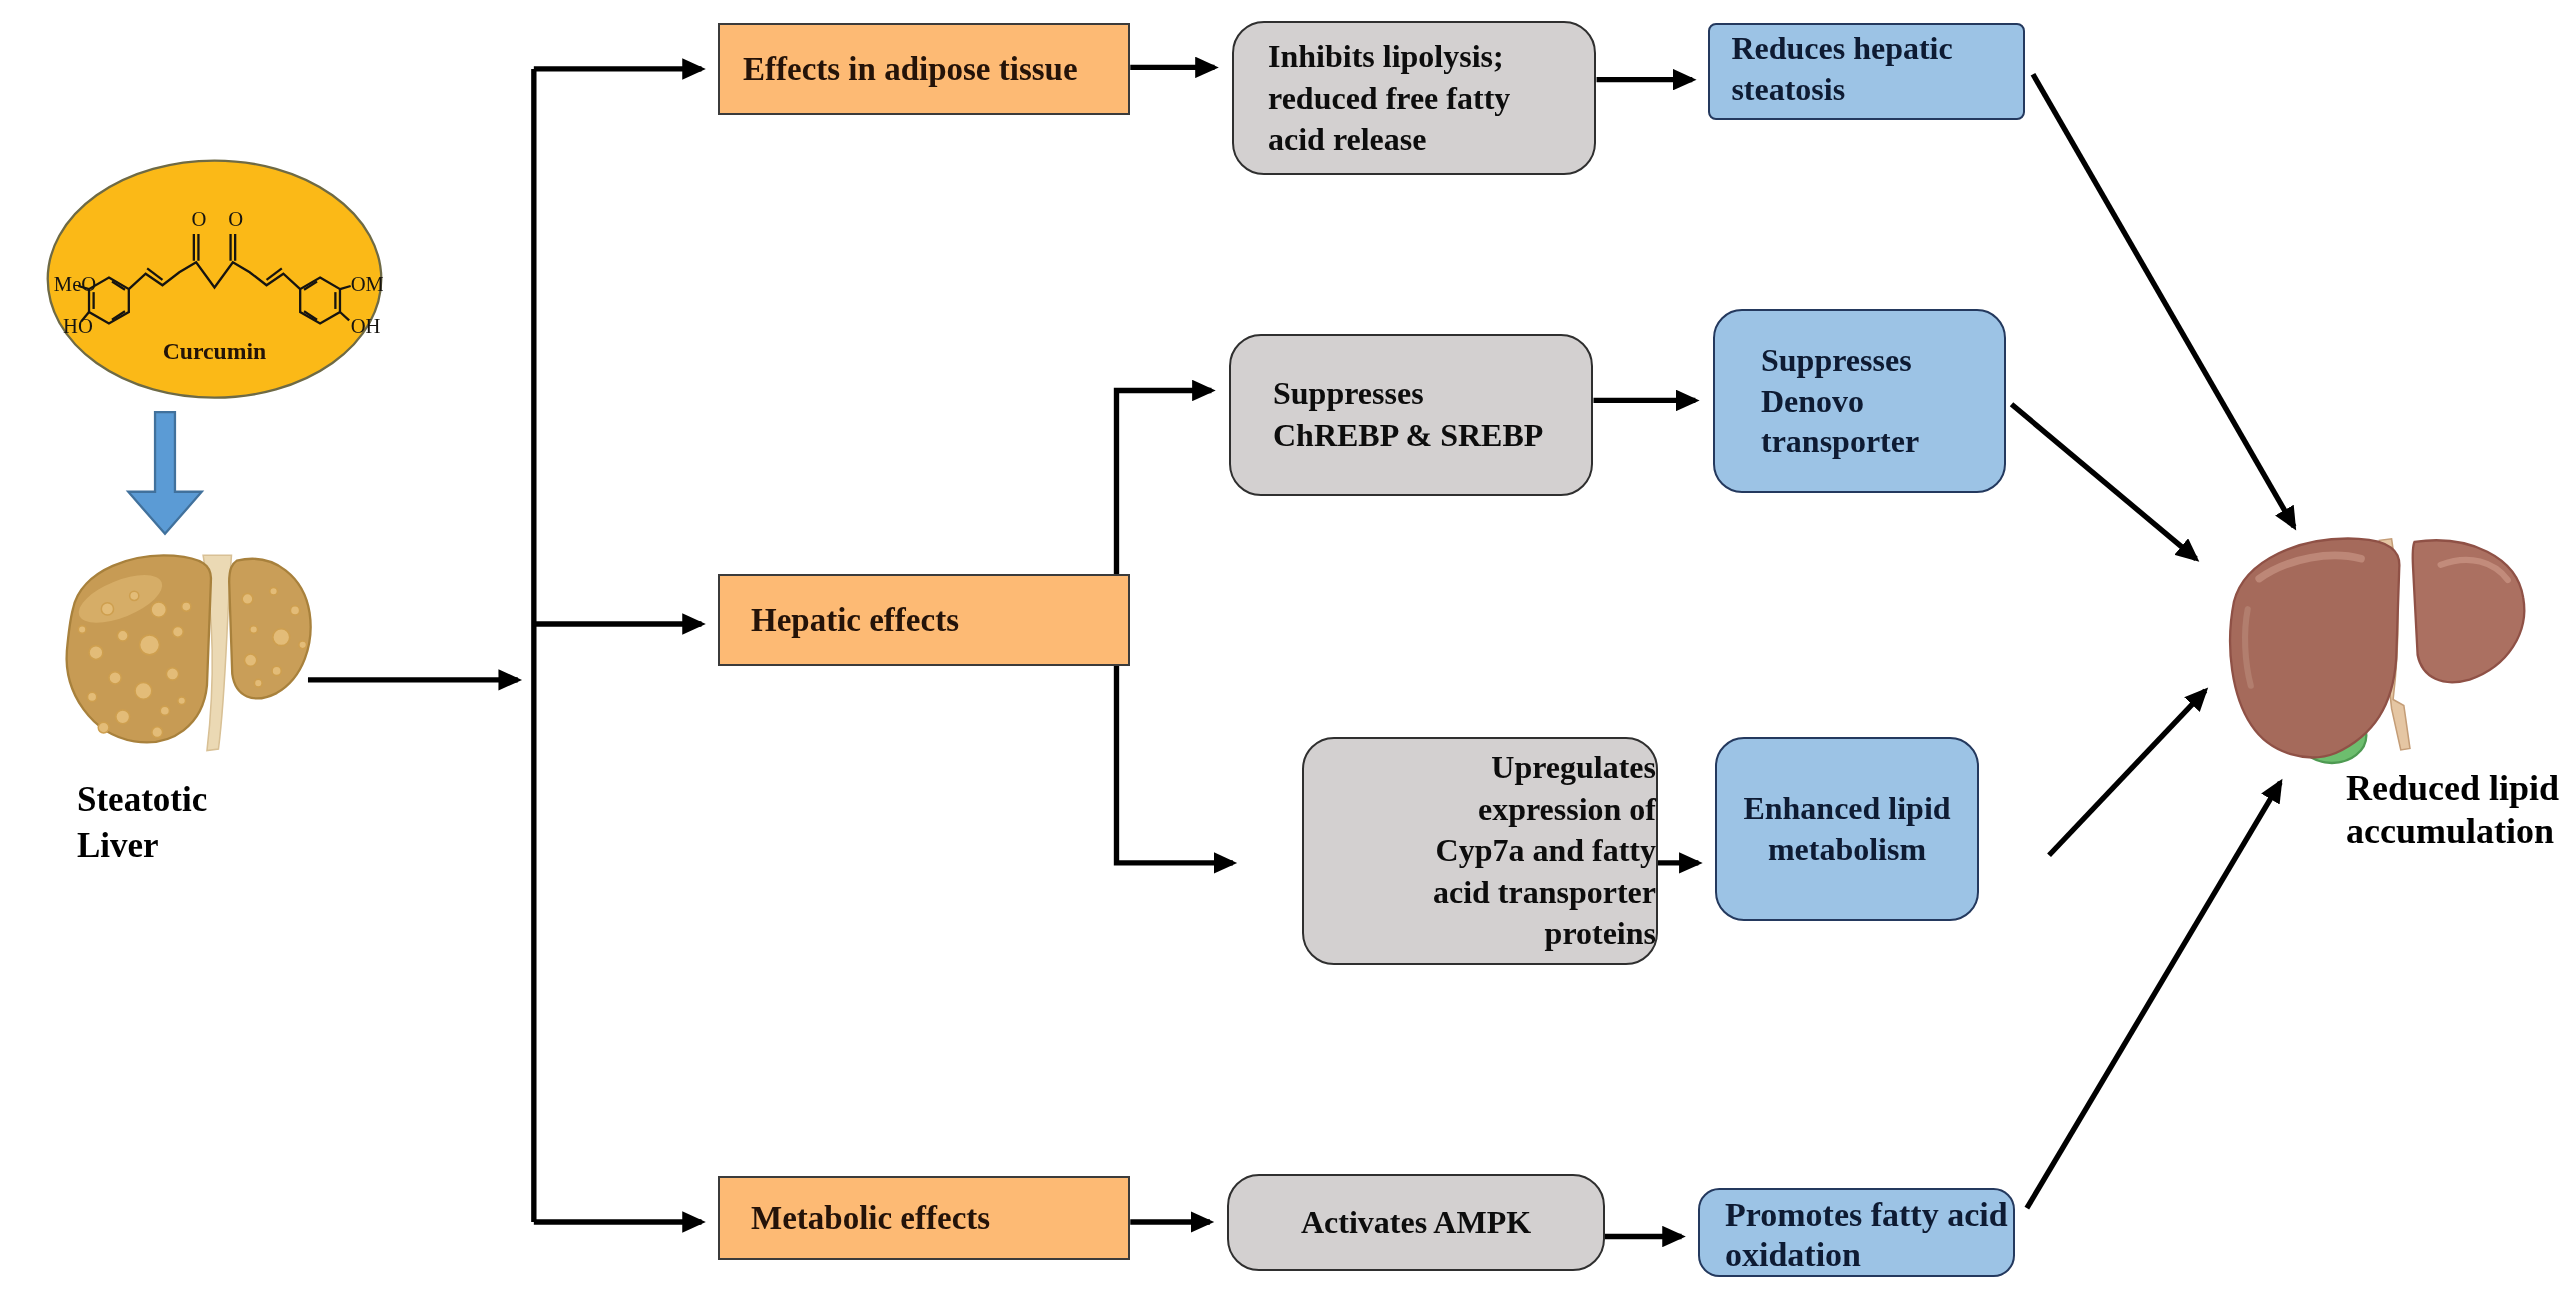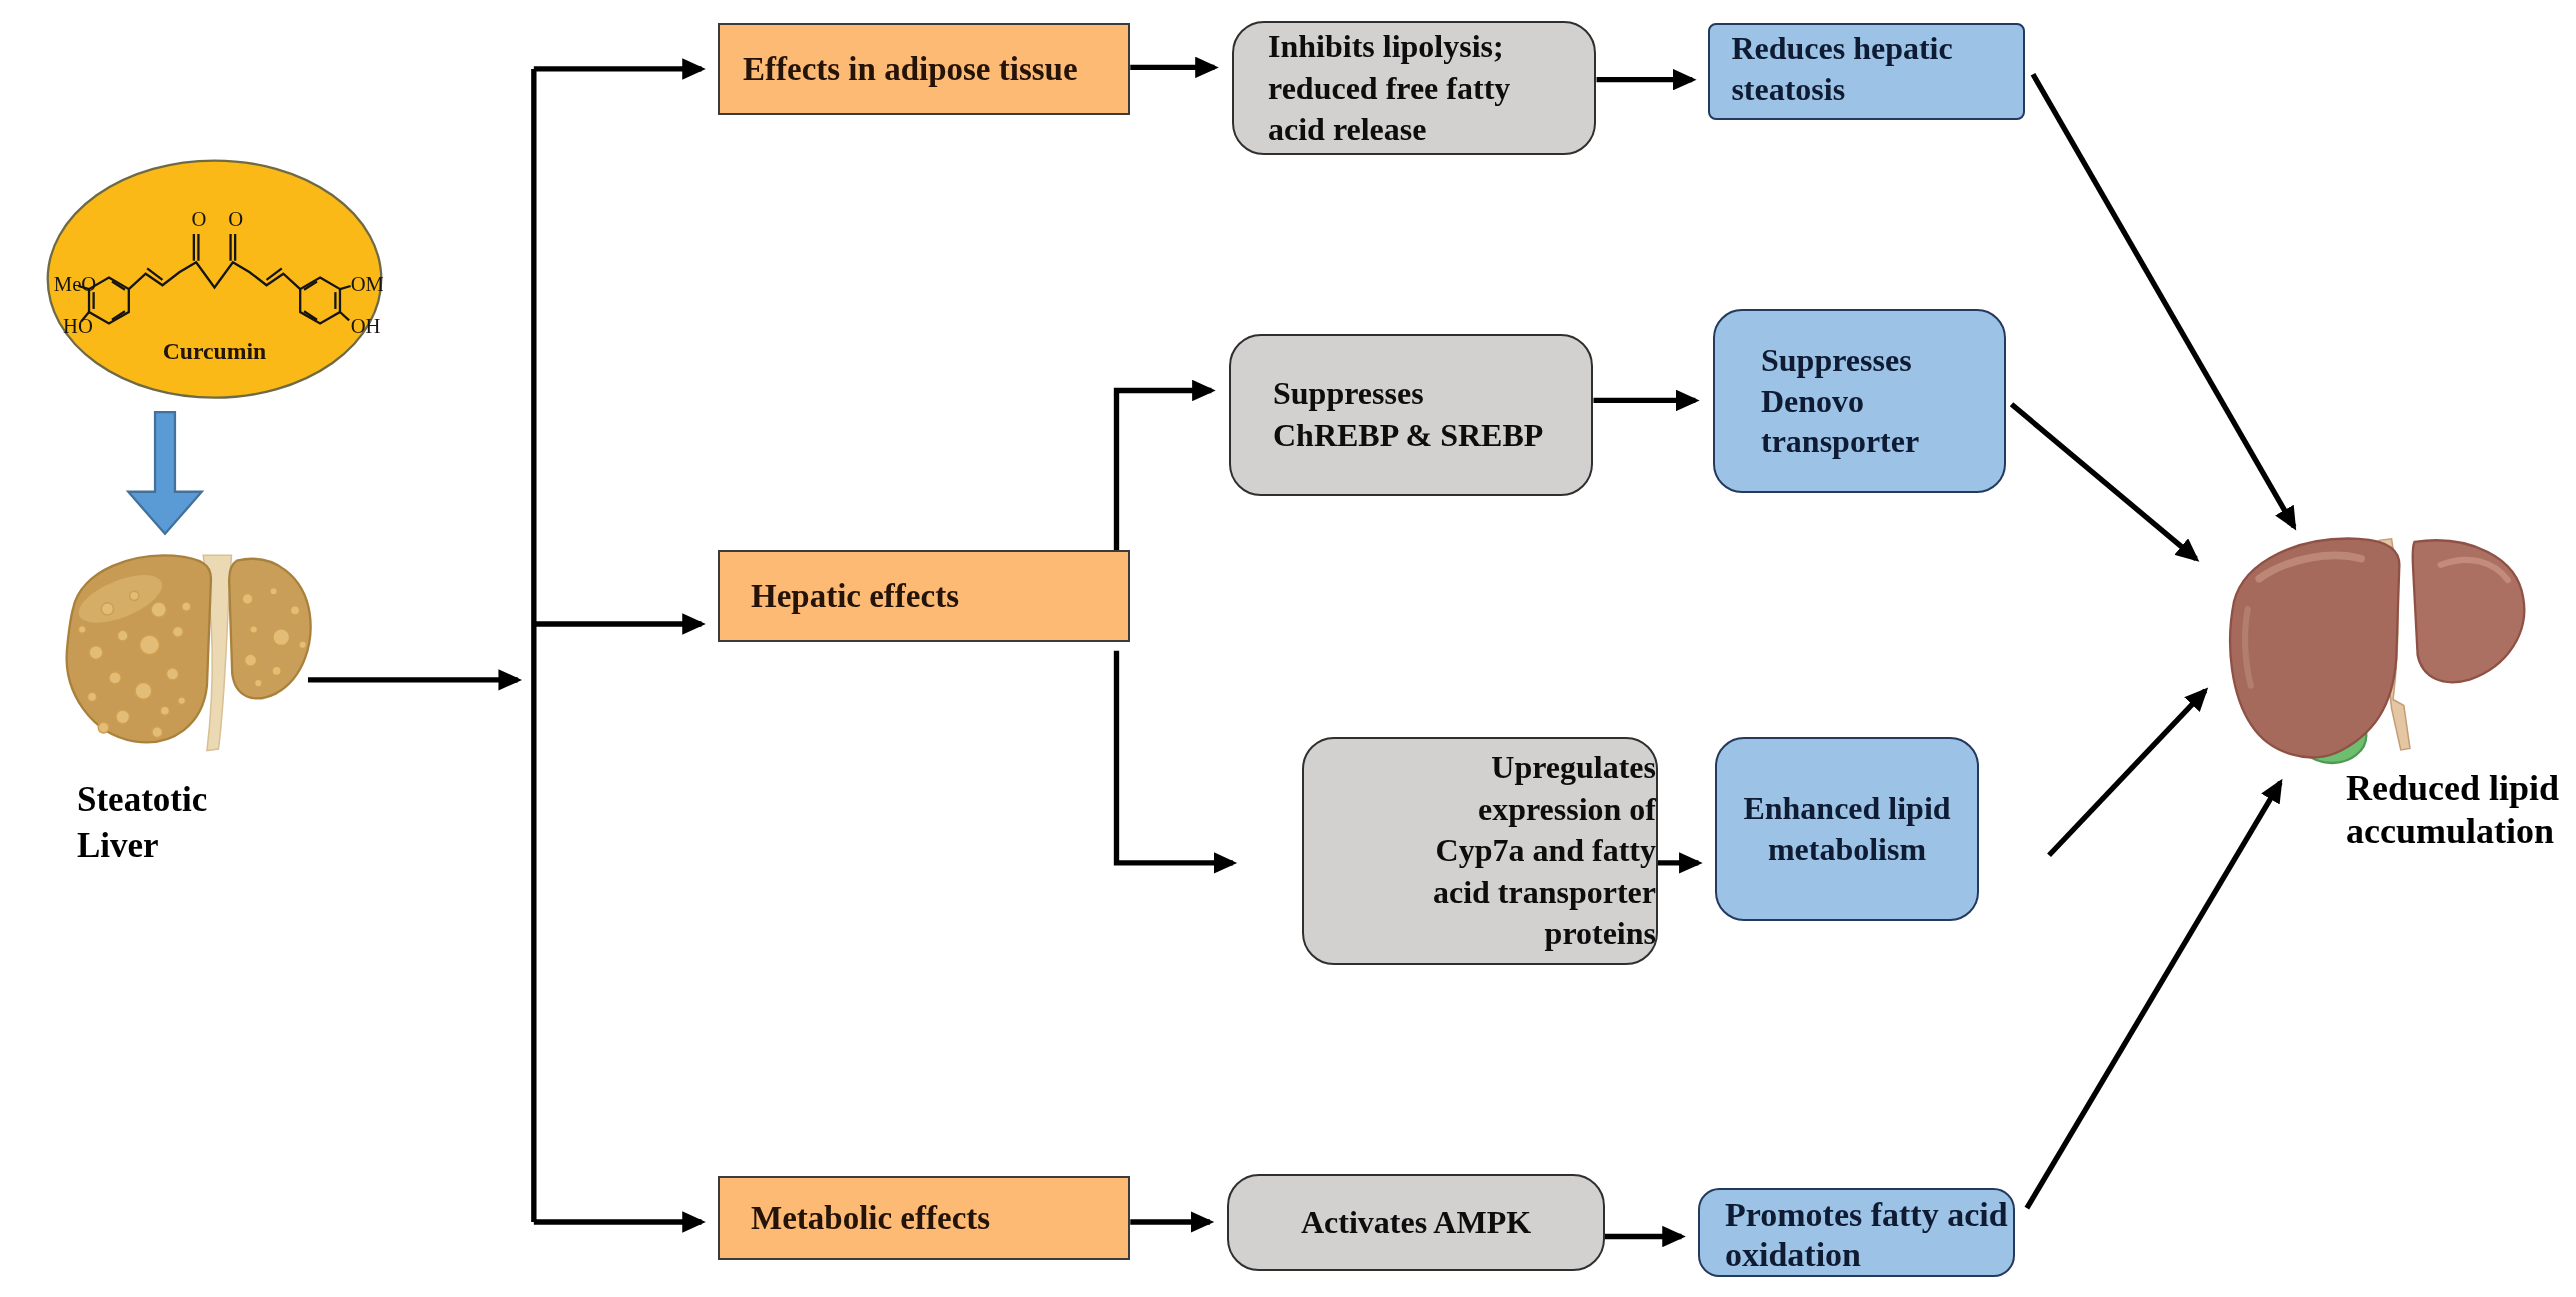--- a/index.html
+++ b/index.html
@@ -9,26 +9,26 @@
   .node{position:absolute;box-sizing:border-box;display:flex;flex-direction:column;
         justify-content:center;font-weight:bold;z-index:2;color:#0d0d0d;}
   .node div{white-space:nowrap;}
   .peach{background:#fdba74;border:2.3px solid #3B3B3B;font-size:33px;color:#241309;
          padding-left:23px;}
   .gray{background:#D3D0D0;border:2.3px solid #2F2F2F;border-radius:32px;font-size:32px;
         color:#0d0d0d;line-height:1.3;}
   .blue{background:#9CC3E5;border:2.3px solid #24395E;border-radius:29px;font-size:32px;
         color:#0E1B33;line-height:1.27;}
   #box-adipose-cat{left:718px;top:23px;width:412px;height:92px;}
-  #box-inhibits{left:1232px;top:21.4px;width:364px;height:134px;padding-left:34px;line-height:1.3;}
+  #box-inhibits{left:1232px;top:21.4px;width:364px;height:154px;padding-left:34px;line-height:1.3;}
   #box-reduces{left:1708px;top:23px;width:317px;height:97px;padding-left:21.4px;
                justify-content:flex-start;padding-top:3.1px;border-radius:8px;}
   #box-chrebp{left:1229px;top:334px;width:364px;height:162px;padding-left:42px;}
   #box-denovo{left:1713px;top:309px;width:293px;height:184px;padding-left:46px;}
-  #box-hepatic{left:718px;top:550px;width:412px;height:92px;padding-left:31px;}
+  #box-hepatic{left:718px;top:574px;width:412px;height:92px;padding-left:31px;}
   #box-upregulates{left:1302px;top:737px;width:356px;height:228px;text-align:right;}
   #box-enhanced{left:1715px;top:737px;width:264px;height:184px;text-align:center;}
   #box-metabolic{left:718px;top:1176px;width:412px;height:84px;padding-left:31px;}
   #box-ampk{left:1227px;top:1174px;width:378px;height:97px;text-align:center;}
   #box-promotes{left:1698px;top:1188px;width:317px;height:89px;padding-left:25px;
                 justify-content:flex-end;padding-top:1.5px;line-height:1.18;font-size:34px;
                 border-radius:21.4px;}
   .free-label{position:absolute;font-weight:bold;color:#000;z-index:2;}
   #steatotic-label{left:77px;top:777px;font-size:35px;line-height:1.3;}
   #reduced-label{left:2346px;top:767px;font-size:36px;line-height:1.2;}

